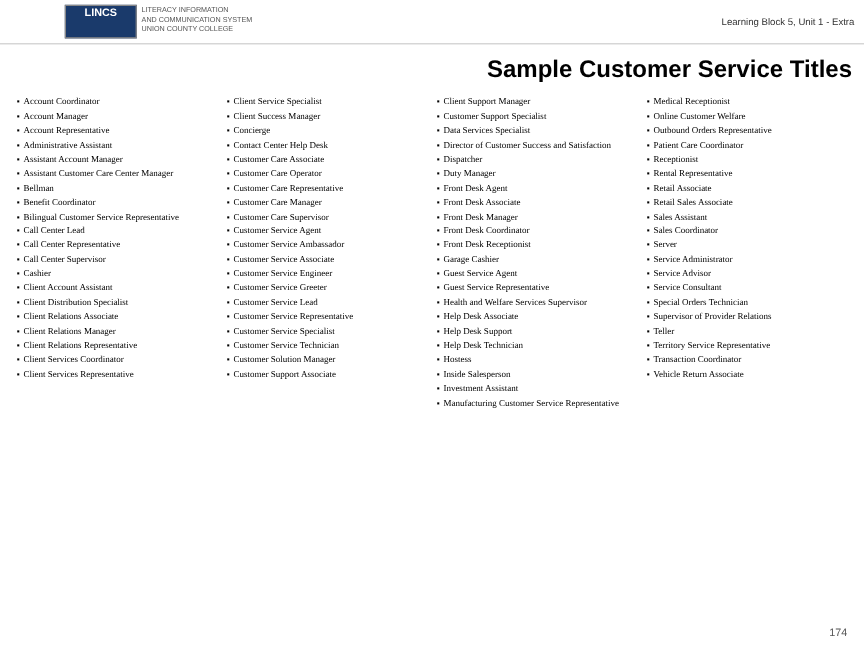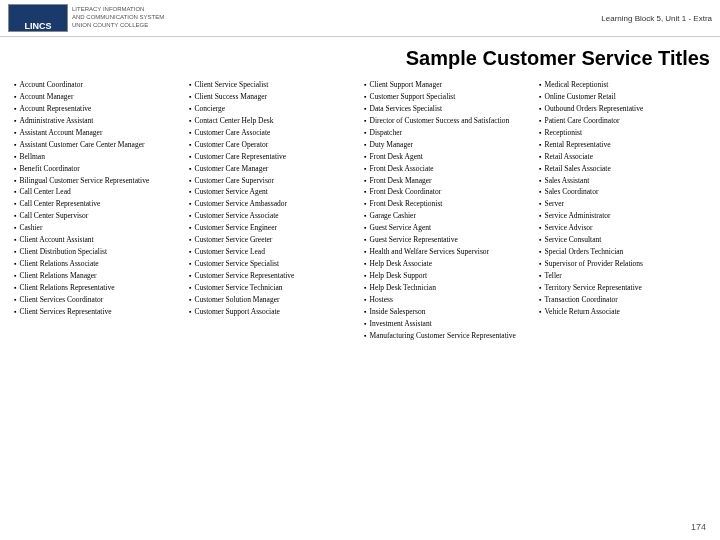--- a/index.html
+++ b/index.html
@@ -22,26 +22,27 @@
     #logo-area {
       display: flex;
       align-items: center;
       gap: 4px;
     }
     #logo-box {
       width: 60px;
       height: 28px;
       background: #1a3a6b;
       display: flex;
-      align-items: flex-end;
+      align-items: flex-start;
       justify-content: center;
       color: white;
       font-size: 9px;
       font-weight: bold;
       border: 1px solid #888;
+      margin-left: 46px;
     }
     #logo-subtitle {
       font-size: 6px;
       color: #555;
       line-height: 1.3;
     }
     #header-title {
       font-size: 8px;
       color: #333;
     }
@@ -221,24 +222,24 @@
         <li>
           <span class="item-text">Customer Service Engineer</span>
         </li>
         <li>
           <span class="item-text">Customer Service Greeter</span>
         </li>
         <li>
           <span class="item-text">Customer Service Lead</span>
         </li>
         <li>
+          <span class="item-text">Customer Service Representative</span>
+        </li>
+        <li>
           <span class="item-text">Customer Service Specialist</span>
-        </li>
-        <li>
-          <span class="item-text">Customer Service Representative</span>
         </li>
         <li>
           <span class="item-text">Customer Service Technician</span>
         </li>
         <li>
           <span class="item-text">Customer Solution Manager</span>
         </li>
         <li>
           <span class="item-text">Customer Support Associate</span>
         </li>
@@ -313,21 +314,21 @@
           <span class="item-text">Manufacturing Customer Service Representative</span>
         </li>
       </ul>
     </div>
     <div class="col">
       <ul>
         <li>
           <span class="item-text">Medical Receptionist</span>
         </li>
         <li>
-          <span class="item-text">Online Customer Retail</span>
+          <span class="item-text">Online Customer Welfare</span>
         </li>
         <li>
           <span class="item-text">Outbound Orders Representative</span>
         </li>
         <li>
           <span class="item-text">Patient Care Coordinator</span>
         </li>
         <li>
           <span class="item-text">Receptionist</span>
         </li>

